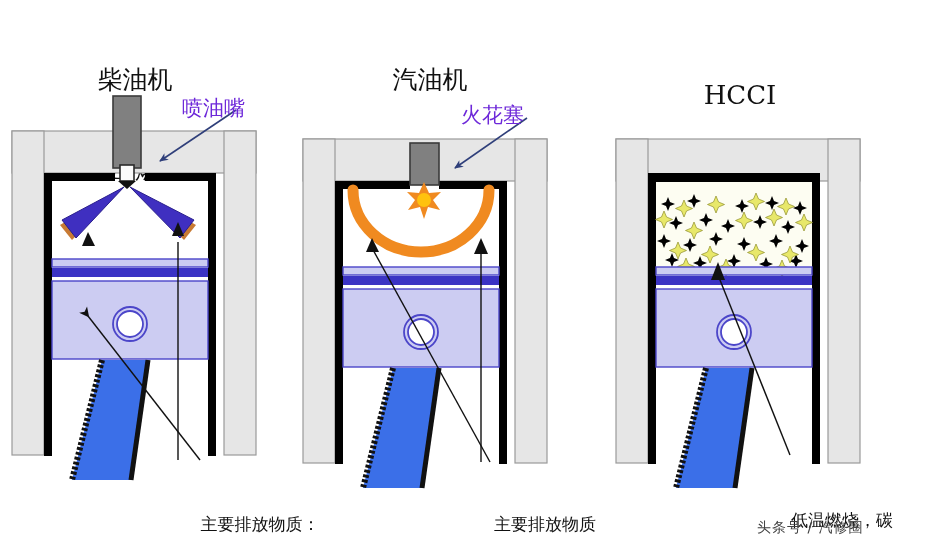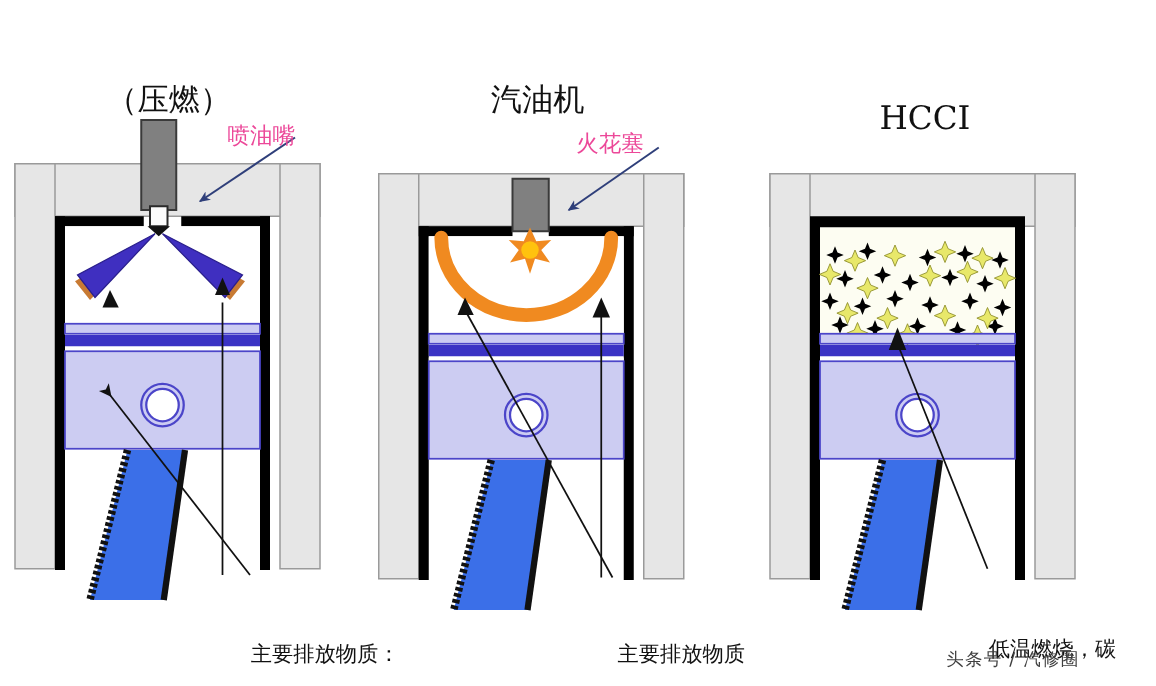--- a/index.html
+++ b/index.html
@@ -20,22 +20,22 @@
     font-weight:400;
     white-space:pre;
     font-family:"DejaVu Sans","Liberation Sans",sans-serif;
   }
   .col-title.serif{
     font-family:"DejaVu Serif","Liberation Serif",serif;
     font-size:26px;
   }
   .callout{
     position:absolute;
-    color:#ec4899;
-    font-size:18px;
+    color:#6d28d9;
+    font-size:21px;
     line-height:23px;
     white-space:pre;
     font-family:"DejaVu Sans","Liberation Sans",sans-serif;
   }
   .emission-label{
     position:absolute;
     color:#111111;
     font-size:17px;
     line-height:25px;
     text-align:center;
@@ -51,20 +51,21 @@
     font-family:"DejaVu Sans","Liberation Sans",sans-serif;
   }
   svg{position:absolute;left:0;top:0;}
 </style>
 </head>
 <body>
 
 <div id="stage">
 
   <div class="col-title" style="left:20px;top:5px;width:230px;">
+    <div>柴油机</div>
     <div>（压燃）</div>
   </div>
 
   <div class="col-title serif" style="left:625px;top:20px;width:230px;">
     <div>HCCI</div>
   </div>
 
   <div class="col-title" style="left:315px;top:5px;width:230px;">
     <div>汽油机</div>
     <div>（点燃）</div>

